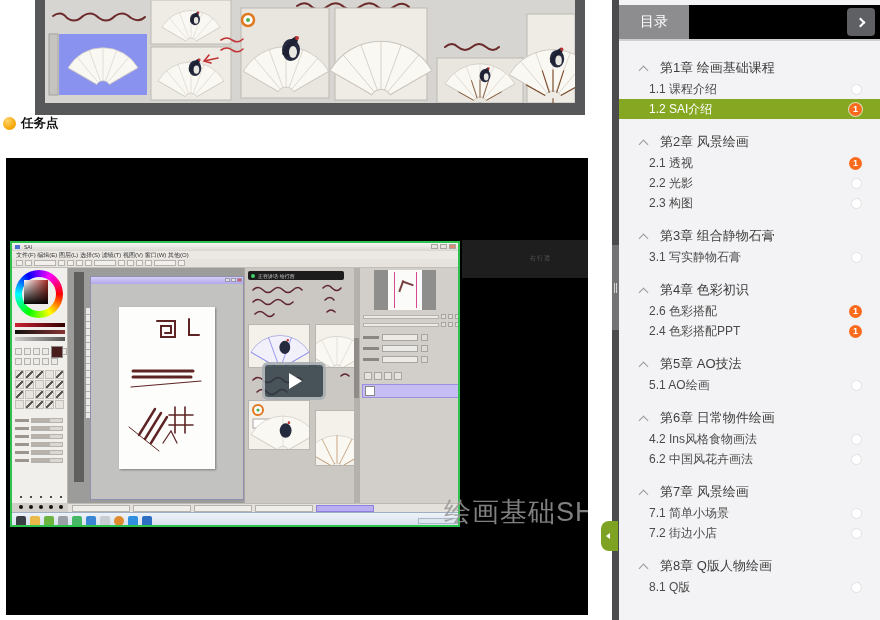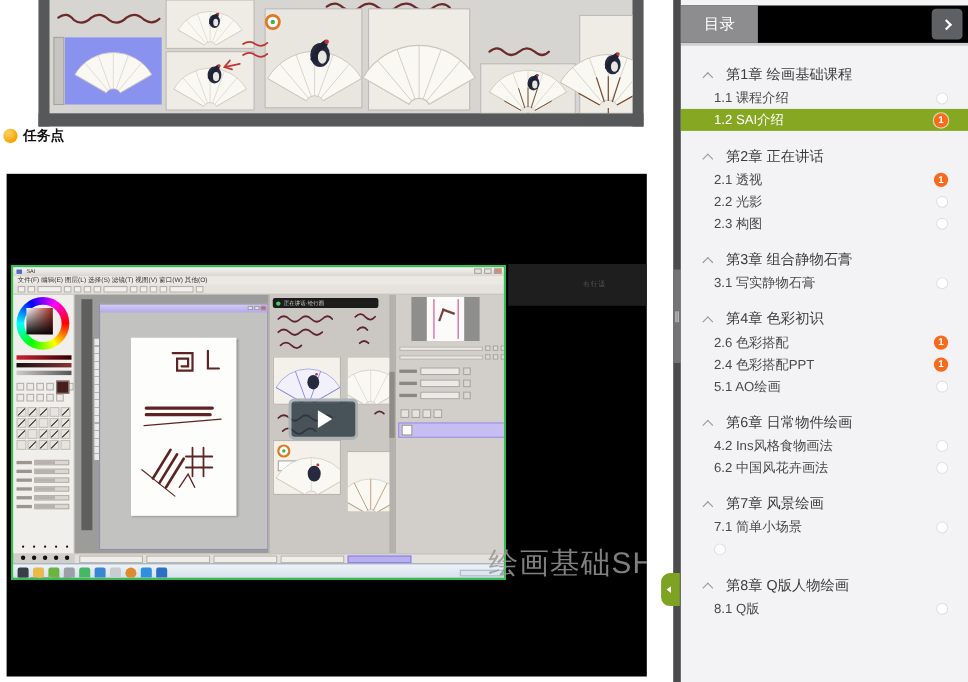--- a/index.html
+++ b/index.html
@@ -628,21 +628,21 @@
         <div class="item">
           <span class="it-label">1.1 课程介绍</span>
           <span class="status-circle"></span>
         </div>
         <div class="item active">
           <span class="it-label">1.2 SAI介绍</span>
           <span class="status-badge">1</span>
         </div>
         <div class="chapter">
           <span class="caret"></span>
-          <span class="ch-label">第2章 正在讲话</span>
+          <span class="ch-label">第2章 风景绘画</span>
         </div>
         <div class="item">
           <span class="it-label">2.1 透视</span>
           <span class="status-badge">1</span>
         </div>
         <div class="item">
           <span class="it-label">2.2 光影</span>
           <span class="status-circle"></span>
         </div>
         <div class="item">
@@ -662,20 +662,24 @@
           <span class="ch-label">第4章 色彩初识</span>
         </div>
         <div class="item">
           <span class="it-label">2.6 色彩搭配</span>
           <span class="status-badge">1</span>
         </div>
         <div class="item">
           <span class="it-label">2.4 色彩搭配PPT</span>
           <span class="status-badge">1</span>
         </div>
+        <div class="chapter">
+          <span class="caret"></span>
+          <span class="ch-label">第5章 AO技法</span>
+        </div>
         <div class="item">
           <span class="it-label">5.1 AO绘画</span>
           <span class="status-circle"></span>
         </div>
         <div class="chapter">
           <span class="caret"></span>
           <span class="ch-label">第6章 日常物件绘画</span>
         </div>
         <div class="item">
           <span class="it-label">4.2 Ins风格食物画法</span>
@@ -687,20 +691,21 @@
         </div>
         <div class="chapter">
           <span class="caret"></span>
           <span class="ch-label">第7章 风景绘画</span>
         </div>
         <div class="item">
           <span class="it-label">7.1 简单小场景</span>
           <span class="status-circle"></span>
         </div>
         <div class="item">
+          <span class="it-label">7.2 街边小店</span>
           <span class="status-circle"></span>
         </div>
         <div class="chapter">
           <span class="caret"></span>
           <span class="ch-label">第8章 Q版人物绘画</span>
         </div>
         <div class="item">
           <span class="it-label">8.1 Q版</span>
           <span class="status-circle"></span>
         </div>

